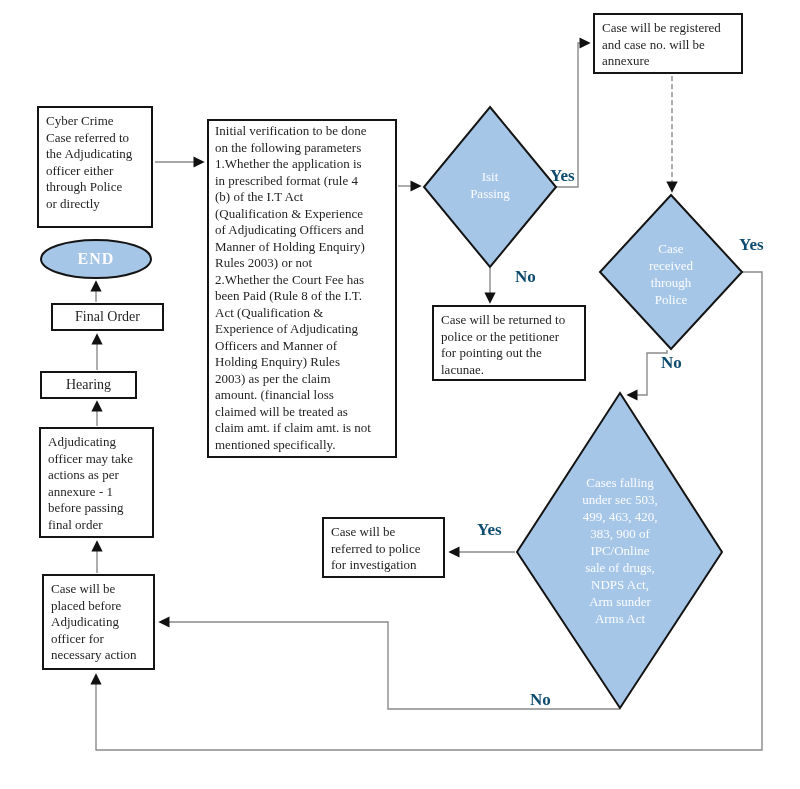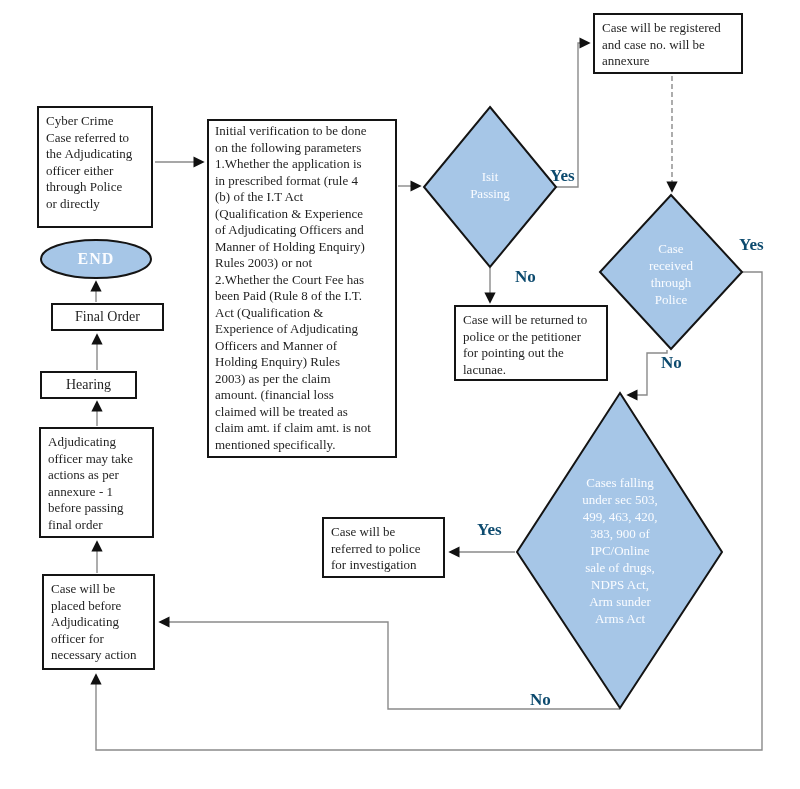--- a/index.html
+++ b/index.html
@@ -100,21 +100,21 @@
 2003) as per the claim
 amount. (financial loss
 claimed will be treated as
 claim amt. if claim amt. is not
 mentioned specifically.</div>
 
   <div class="box" style="left:593px;top:13px;width:150px;height:61px;">Case will be registered
 and case no. will be
 annexure</div>
 
-  <div class="box" style="left:454px;top:305px;width:154px;height:76px;">Case will be returned to
+  <div class="box" style="left:432px;top:305px;width:154px;height:76px;">Case will be returned to
 police or the petitioner
 for pointing out the
 lacunae.</div>
 
   <div class="box" style="left:322px;top:517px;width:123px;height:61px;">Case will be
 referred to police
 for investigation</div>
 
   <div class="box" style="left:42px;top:574px;width:113px;height:96px;">Case will be
 placed before

